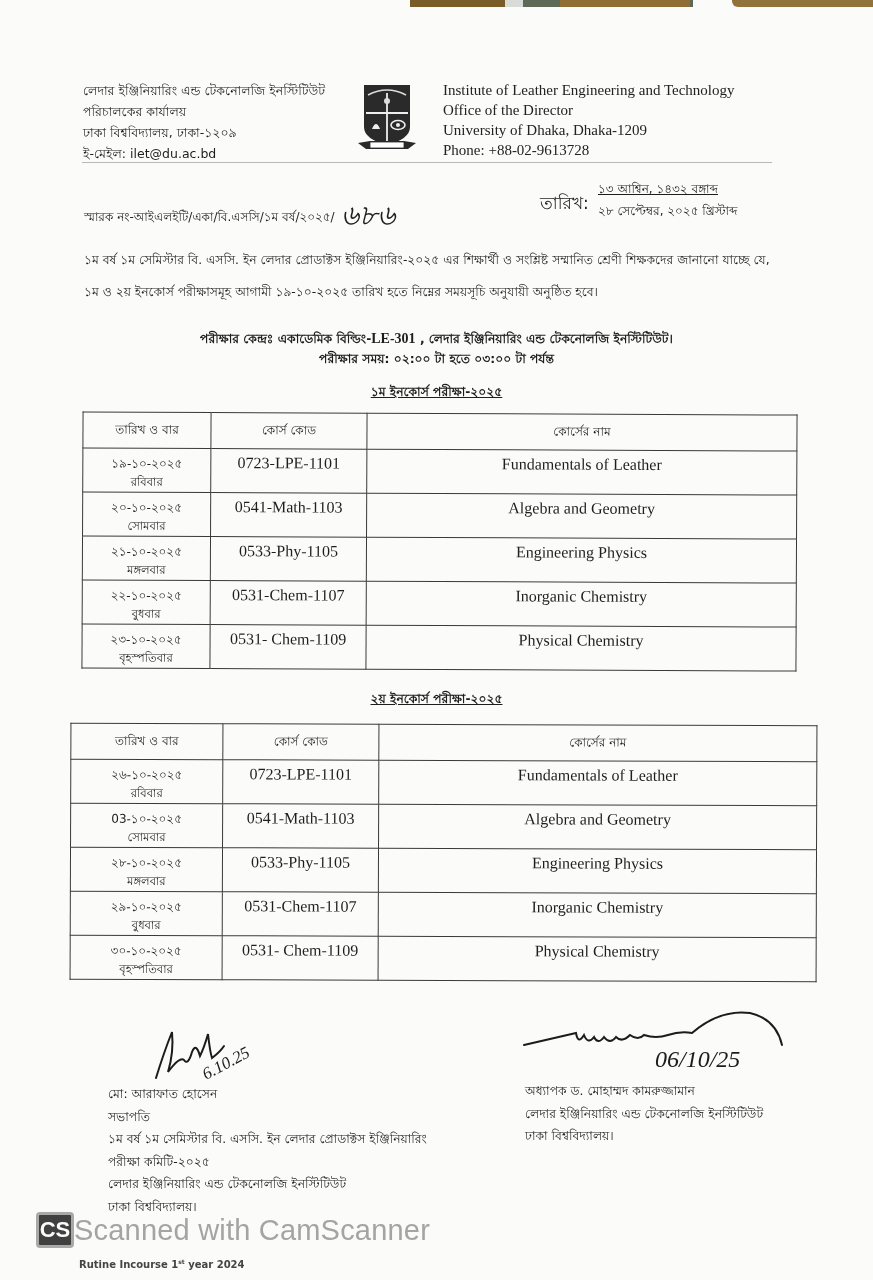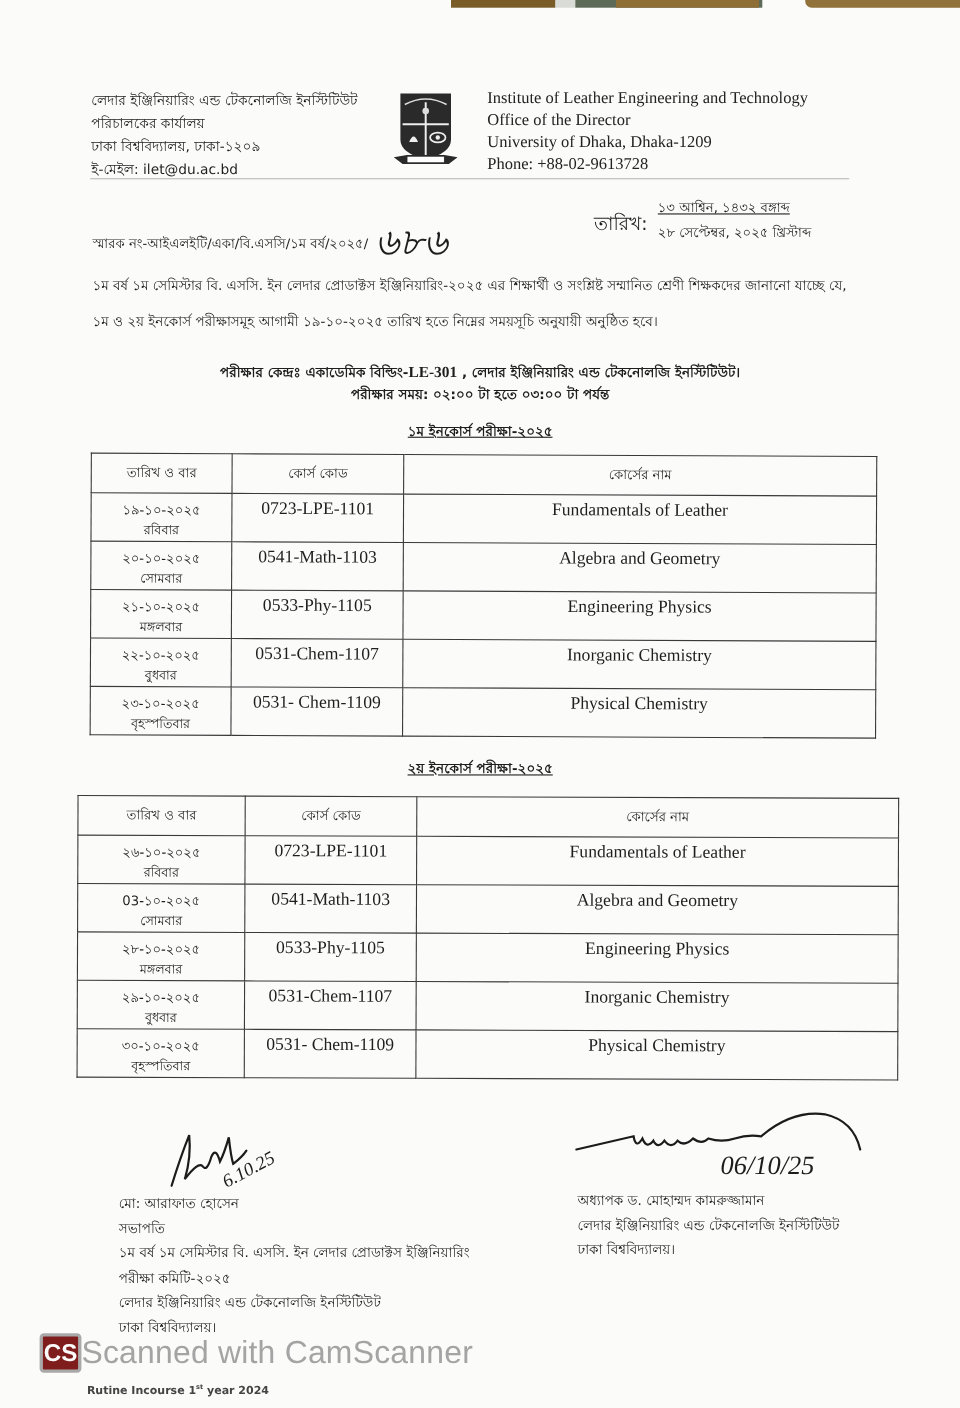--- a/index.html
+++ b/index.html
@@ -13,21 +13,21 @@
   .s4 { left: 560px; width: 130px; background: #8e6e35; }
   .s5 { left: 732px; width: 141px; background: #91723a; border-bottom-left-radius: 6px; }
 
   .abs { position: absolute; }
   .bn-head { left: 83px; top: 80px; font-size: 12.5px; line-height: 21px; }
   .logo { left: 358px; top: 83px; width: 58px; height: 72px; }
   .en-head { left: 443px; top: 80px; font-family: "Liberation Serif", serif; font-size: 15px; line-height: 20px; color: #222; }
   .rule { left: 82px; top: 162px; width: 690px; height: 1px; background: #b8b8b8; }
 
   .memo { left: 84px; top: 194px; font-size: 12px; }
-  .memo-no { font-family: "Liberation Serif", serif; font-size: 34px; font-style: italic; margin-left: 6px; vertical-align: middle; }
+  .memo-no { font-family: "Liberation Serif", serif; font-size: 28px; font-style: italic; margin-left: 6px; vertical-align: middle; }
   .date-label { left: 540px; top: 190px; font-size: 17px; }
   .date-lines { left: 598px; top: 178px; font-size: 12px; line-height: 22px; }
   .date-lines .u { text-decoration: underline; }
 
   .para { left: 84px; top: 244px; width: 700px; font-size: 12.3px; line-height: 32px; }
 
   .center { left: 0; width: 873px; text-align: center; }
   .venue { top: 330px; font-size: 12.3px; font-weight: bold; }
   .venue .lat { font-family: "Liberation Serif", serif; font-size: 14px; }
   .time { top: 350px; font-size: 12.3px; font-weight: bold; }
@@ -43,21 +43,21 @@
   .c-date { font-size: 12px; line-height: 18px; padding-top: 6px; }
   .c-date .day { display: block; font-size: 11.5px; }
   .c-code, .c-name { font-family: "Liberation Serif", serif; font-size: 16px; padding-top: 5px; }
 
   .sig-left { left: 150px; top: 1022px; width: 110px; height: 62px; }
   .sig-right { left: 520px; top: 1005px; width: 270px; height: 70px; }
   .foot-left { left: 108px; top: 1083px; font-size: 12.3px; line-height: 22.5px; }
   .foot-right { left: 525px; top: 1080px; font-size: 12.3px; line-height: 22.5px; }
 
   .cam { left: 36px; top: 1212px; display: flex; align-items: center; }
-  .cam-logo { width: 38px; height: 36px; background: #7f1d1d; border-radius: 4px; color: #fbfbfa; font-family: "Liberation Sans", sans-serif; font-size: 22px; font-weight: bold; display: flex; align-items: center; justify-content: center; border: 3px solid #a9a9a9; }
+  .cam-logo { width: 38px; height: 36px; background: #404040; border-radius: 4px; color: #fbfbfa; font-family: "Liberation Sans", sans-serif; font-size: 22px; font-weight: bold; display: flex; align-items: center; justify-content: center; border: 3px solid #a9a9a9; }
   .cam-text { font-family: "Liberation Sans", sans-serif; font-size: 29px; color: #a4a4a4; letter-spacing: 0.2px; }
   .footer-note { left: 79px; top: 1258px; font-size: 10px; font-weight: bold; color: #444; }
   .footer-note sup { font-size: 6px; }
 </style>
 </head>
 <body>
 
 <div class="topstrip">
   <div class="seg s1"></div>
     <div class="seg s2"></div>

